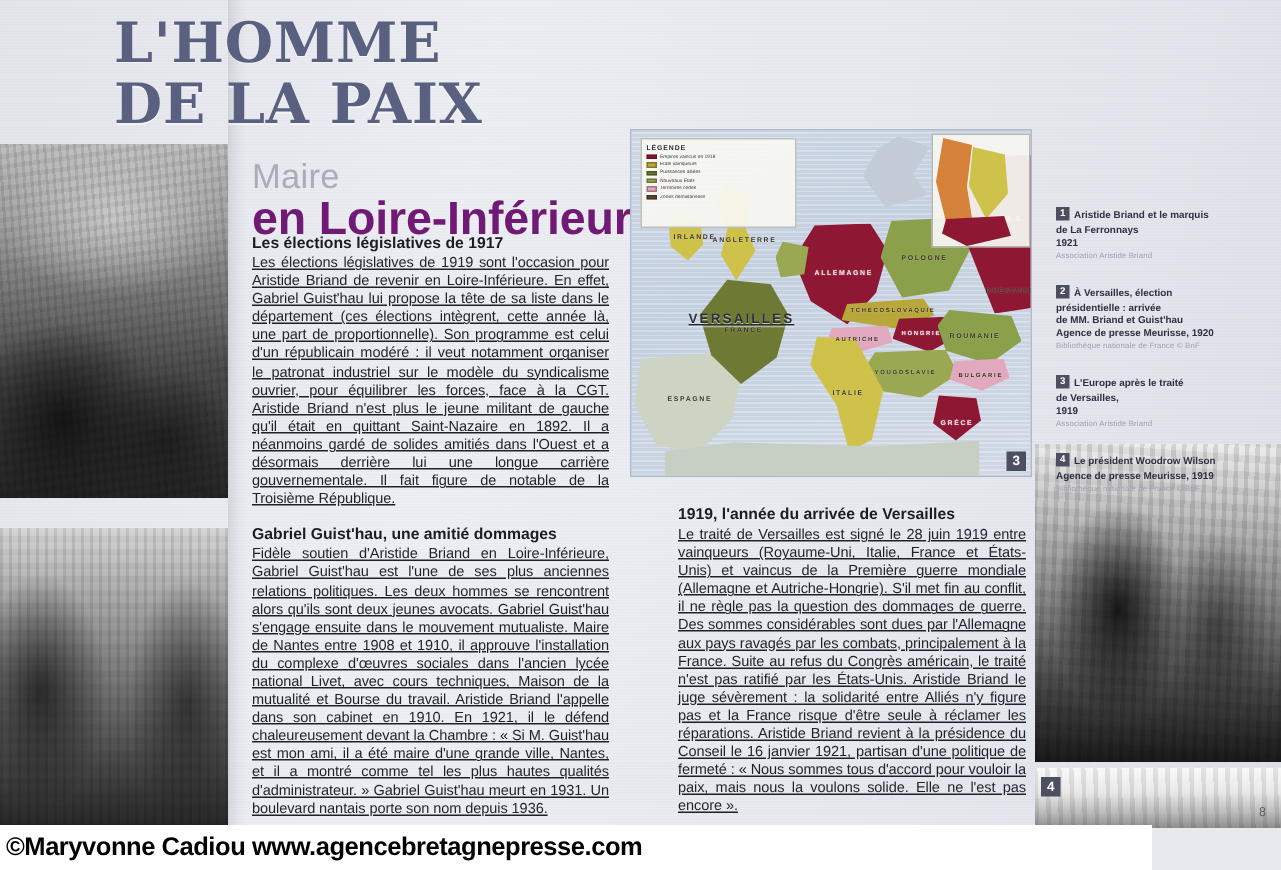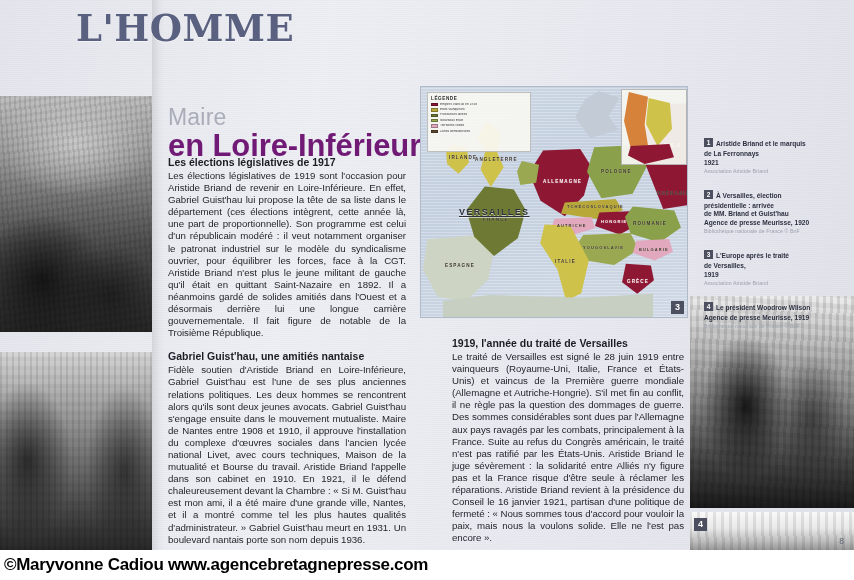--- a/index.html
+++ b/index.html
@@ -154,20 +154,21 @@
     color: #1b1d24;
     line-height: 13px;
     margin-bottom: 1px;
   }
   .body-par {
     font-size: 9.7px;
     line-height: 12.1px;
     color: #1f2128;
     text-align: justify;
     letter-spacing: -0.05px;
+    text-decoration: underline;
   }
   .par-gap { height: 11px; }
 
   
   #map {
     position: absolute; left: 420px; top: 86px;
     width: 268px; height: 232px;
     background: #cfd9e6;
     overflow: hidden;
     border: 1px solid rgba(120,130,145,0.35);
@@ -249,21 +250,21 @@
 
   
   #folio {
     position: absolute; right: 10px; bottom: 34px;
     font-size: 8.5px; color: #5f6472; font-weight: 400;
   }
 
   
   #watermark {
     position: absolute; left: 0; bottom: 0;
-    width: 854px; height: 30px;
+    width: 768px; height: 30px;
     background: #ffffff;
     display: flex; align-items: center;
   }
   #wm-text {
     font-size: 17px; font-weight: 700; color: #000000;
     letter-spacing: -0.3px; white-space: nowrap;
     padding-left: 4px;
   }
 </style>
 </head>
@@ -271,42 +272,43 @@
 
 <div id="page">
 
   <div class="sheet">
     <div class="sheet-grain"></div>
     <div class="gutter"></div>
   </div>
 
   <div class="title-block">
     <div class="title-line">L'HOMME</div>
+    <div class="title-line">DE LA PAIX</div>
   </div>
 
   <div class="photo" id="photo1">
     <div class="ph-inner"></div>
   </div>
   <div class="photo" id="photo2">
     <div class="ph-inner"></div>
   </div>
 
   <div class="kicker">Maire</div>
   <div class="deck">en Loire-Inférieure</div>
 
   <div class="col" id="col-left">
     <div class="sub-head">Les élections législatives de 1917</div>
     <div class="body-par">Les élections législatives de 1919 sont l'occasion pour Aristide Briand de revenir en Loire-Inférieure. En effet, Gabriel Guist'hau lui propose la tête de sa liste dans le département (ces élections intègrent, cette année là, une part de proportionnelle). Son programme est celui d'un républicain modéré : il veut notamment organiser le patronat industriel sur le modèle du syndicalisme ouvrier, pour équilibrer les forces, face à la CGT. Aristide Briand n'est plus le jeune militant de gauche qu'il était en quittant Saint-Nazaire en 1892. Il a néanmoins gardé de solides amitiés dans l'Ouest et a désormais derrière lui une longue carrière gouvernementale. Il fait figure de notable de la Troisième République.</div>
     <div class="par-gap"></div>
-    <div class="sub-head">Gabriel Guist'hau, une amitiés nantaise</div>
+    <div class="sub-head">Gabriel Guist'hau, une amitié dommages</div>
     <div class="body-par">Fidèle soutien d'Aristide Briand en Loire-Inférieure, Gabriel Guist'hau est l'une de ses plus anciennes relations politiques. Les deux hommes se rencontrent alors qu'ils sont deux jeunes avocats. Gabriel Guist'hau s'engage ensuite dans le mouvement mutualiste. Maire de Nantes entre 1908 et 1910, il approuve l'installation du complexe d'œuvres sociales dans l'ancien lycée national Livet, avec cours techniques, Maison de la mutualité et Bourse du travail. Aristide Briand l'appelle dans son cabinet en 1910. En 1921, il le défend chaleureusement devant la Chambre : « Si M. Guist'hau est mon ami, il a été maire d'une grande ville, Nantes, et il a montré comme tel les plus hautes qualités d'administrateur. » Gabriel Guist'hau meurt en 1931. Un boulevard nantais porte son nom depuis 1936.</div>
   </div>
 
   <div class="col" id="col-right">
-    <div class="sub-head">1919, l'année du traité de Versailles</div>
+    <div class="sub-head">1919, l'année du arrivée de Versailles</div>
     <div class="body-par">Le traité de Versailles est signé le 28 juin 1919 entre vainqueurs (Royaume-Uni, Italie, France et États-Unis) et vaincus de la Première guerre mondiale (Allemagne et Autriche-Hongrie). S'il met fin au conflit, il ne règle pas la question des dommages de guerre. Des sommes considérables sont dues par l'Allemagne aux pays ravagés par les combats, principalement à la France. Suite au refus du Congrès américain, le traité n'est pas ratifié par les États-Unis. Aristide Briand le juge sévèrement : la solidarité entre Alliés n'y figure pas et la France risque d'être seule à réclamer les réparations. Aristide Briand revient à la présidence du Conseil le 16 janvier 1921, partisan d'une politique de fermeté : « Nous sommes tous d'accord pour vouloir la paix, mais nous la voulons solide. Elle ne l'est pas encore ».</div>
   </div>
 
   <div id="map">
     <div class="sea"></div>
 
     <div class="land" style="left:2px;top:148px;width:74px;height:72px;background:#cdd4c4;
                 clip-path:polygon(6% 6%,74% 0%,96% 22%,88% 62%,58% 92%,20% 86%,0% 48%);"></div>
     <div class="land" style="left:44px;top:98px;width:66px;height:74px;background:#6e7a33;
                 clip-path:polygon(30% 2%,74% 6%,92% 34%,80% 72%,44% 96%,14% 70%,2% 34%);"></div>

